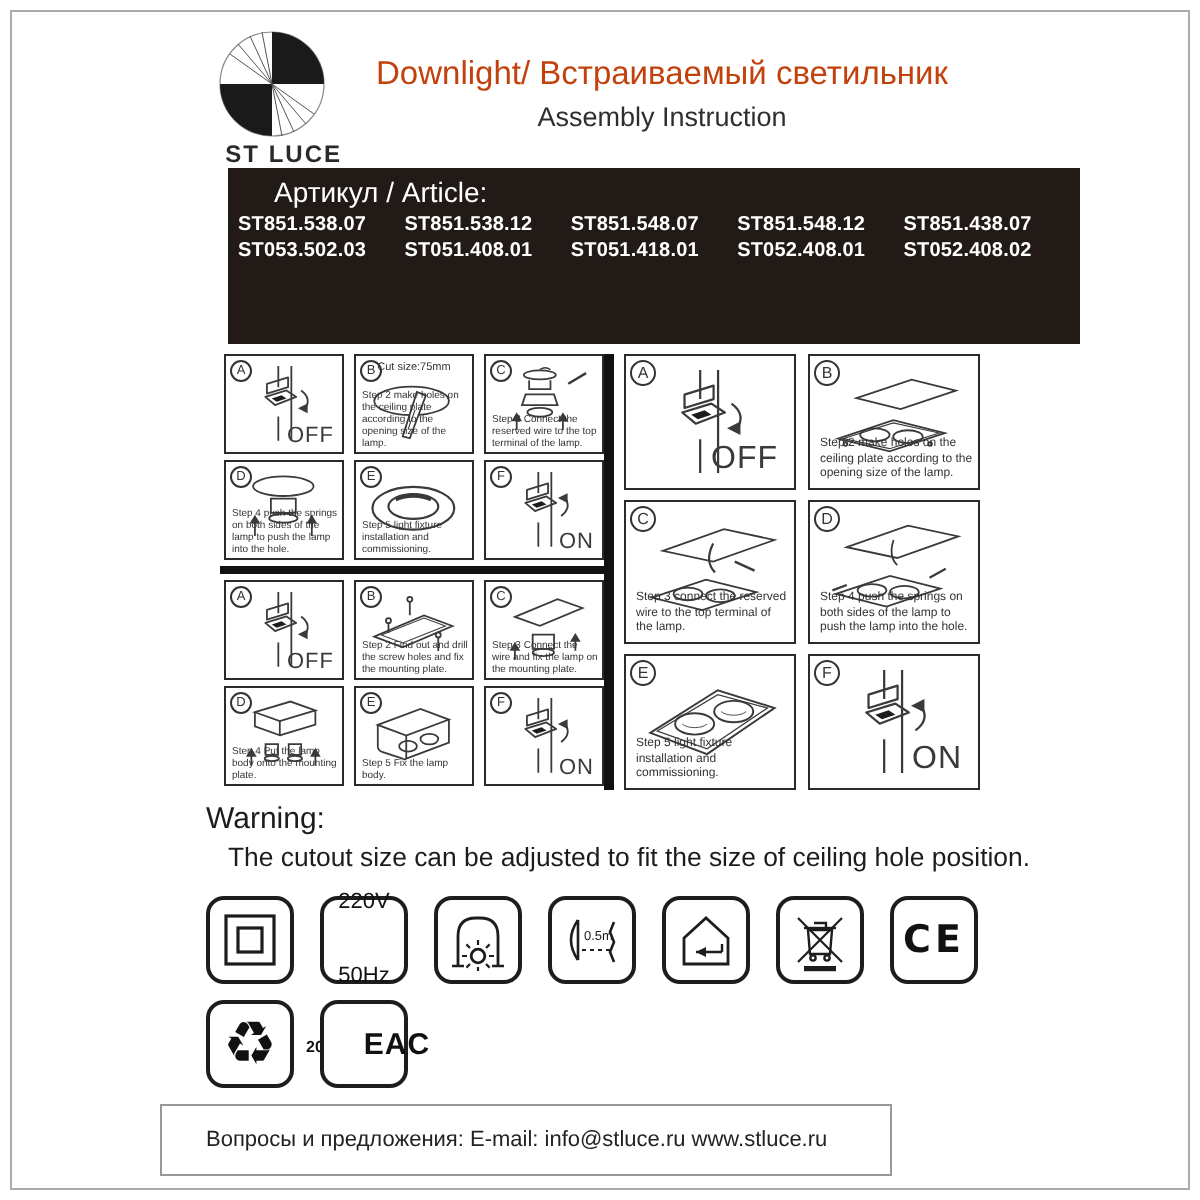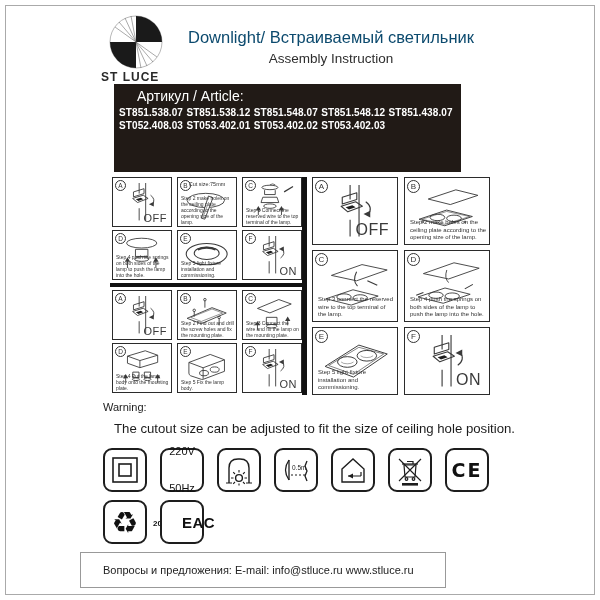--- a/index.html
+++ b/index.html
@@ -3,28 +3,28 @@
 <meta charset="utf-8">
 <style>
   html,body{margin:0;padding:0;}
   body{
     width:600px;height:600px;position:relative;background:#ffffff;
     font-family:"Liberation Sans","DejaVu Sans",sans-serif;color:#1c1c1c;
     overflow:hidden;
   }
   .frame{position:absolute;inset:5px;border:1px solid #aaaaaa;}
   
-  .logo{position:absolute;left:101px;top:15px;width:70px;text-align:left;}
+  .logo{position:absolute;left:101px;top:15px;width:70px;text-align:right;}
   .logo svg{display:block;margin:0 auto;}
   .brand{font-size:12px;font-weight:700;letter-spacing:1px;margin-top:1px;color:#2a2a2a;}
   .titleblock{position:absolute;left:175px;top:28px;width:312px;text-align:center;}
-  .doc-title{font-size:16.5px;color:#0c4a6e;}
+  .doc-title{font-size:16.5px;color:#c2410c;}
   .doc-subtitle{font-size:13.5px;color:#2e2e2e;margin-top:4px;}
   
-  .articles{position:absolute;left:114px;top:84px;width:347px;height:88px;
+  .articles{position:absolute;left:114px;top:84px;width:426px;height:88px;
     background:#211a16;color:#ffffff;box-sizing:border-box;padding:2px 5px 0 5px;}
   .articles .hdr{font-size:14px;padding-left:18px;line-height:20px;}
   .art-row{display:flex;line-height:13px;font-size:10px;font-weight:700;letter-spacing:0.1px;align-items:flex-end;}
   .art-row span{width:20%;white-space:nowrap;}
   
   .panelgrid{position:absolute;display:grid;}
   .pg-round{left:112px;top:177px;grid-template-columns:60px 60px 60px;grid-template-rows:50px 50px;gap:3px 5px;}
   .pg-surface{left:112px;top:290px;grid-template-columns:60px 60px 60px;grid-template-rows:50px 50px;gap:3px 5px;}
   .pg-rect{left:312px;top:177px;grid-template-columns:86px 86px;grid-template-rows:68px 72px 68px;gap:5px 6px;}
   .vdiv{position:absolute;left:302px;top:177px;width:5px;height:218px;background:#111;}
@@ -35,21 +35,21 @@
   .panel svg.art{display:block;max-width:92%;max-height:78%;}
   .letter{position:absolute;top:2px;left:2px;width:9px;height:9px;border:0.9px solid #333;
     border-radius:50%;font-size:6.5px;line-height:9px;text-align:center;color:#333;}
   .pg-rect .letter{width:11px;height:11px;font-size:8px;line-height:11px;}
   .plabel{position:absolute;right:4px;bottom:2px;font-size:11px;letter-spacing:0.5px;color:#3a3a3a;}
   .pg-rect .plabel{font-size:16px;right:8px;bottom:5px;}
   .pcap{position:absolute;left:3px;right:2px;bottom:1px;font-size:5px;line-height:1.2;color:#333;}
   .pg-rect .pcap{font-size:6px;left:5px;bottom:3px;}
   .pnote{position:absolute;top:3px;left:0;right:0;text-align:center;font-size:5.5px;color:#333;}
   
-  .warn-title{position:absolute;left:103px;top:401px;font-size:11px;}
+  .warn-title{position:absolute;left:103px;top:401px;font-size:15px;}
   .warn-text{position:absolute;left:114px;top:421px;font-size:13.2px;}
   
   .badge{position:absolute;width:44px;height:44px;border:2.2px solid #1d1d1d;border-radius:9px;
     box-sizing:border-box;display:flex;align-items:center;justify-content:center;background:#fff;}
   .badge svg{display:block;}
   .b-volt{flex-direction:column;font-size:11px;line-height:13px;font-weight:400;color:#111;}
   .b-ce{font-size:19px;font-weight:700;letter-spacing:2px;color:#111;font-family:"DejaVu Sans",sans-serif;}
   .b-eac{font-size:15px;font-weight:700;letter-spacing:0.5px;color:#111;}
   .b-rec{position:relative;font-size:30px;color:#111;}
   .b-rec .num{position:absolute;top:17px;left:0;right:0;text-align:center;font-size:8px;font-weight:700;color:#111;padding-left:48px;}
@@ -88,25 +88,25 @@
 <div class="articles">
   <div class="hdr">Артикул / Article:</div>
   <div class="art-row">
     <span>ST851.538.07</span>
       <span>ST851.538.12</span>
       <span>ST851.548.07</span>
       <span>ST851.548.12</span>
       <span>ST851.438.07</span>
   </div>
   <div class="art-row">
-    <span>ST052.408.03</span>
-      <span>ST053.402.01</span>
-      <span>ST053.402.02</span>
-      <span>ST053.402.03</span>
-      <span></span>
+    <span>ST053.502.03</span>
+      <span>ST051.408.01</span>
+      <span>ST051.418.01</span>
+      <span>ST052.408.01</span>
+      <span>ST052.408.02</span>
   </div>
 </div>
 
 <div class="vdiv"></div>
 <div class="hdiv"></div>
 
 <div class="panelgrid pg-round">
   <div class="panel">
     <span class="letter">A</span>
     <svg class="art" viewBox="0 0 60 46">

